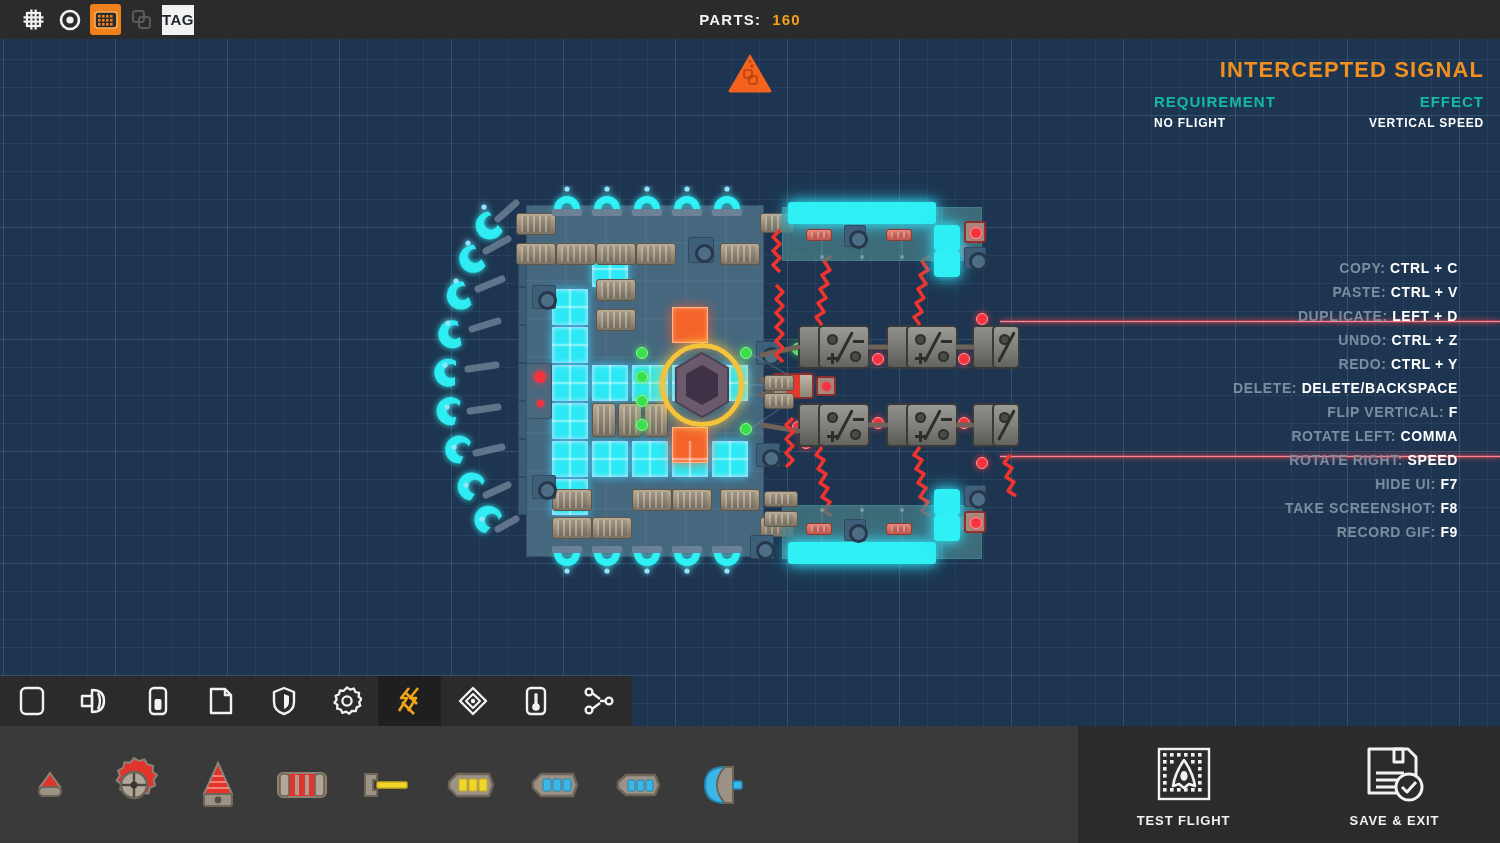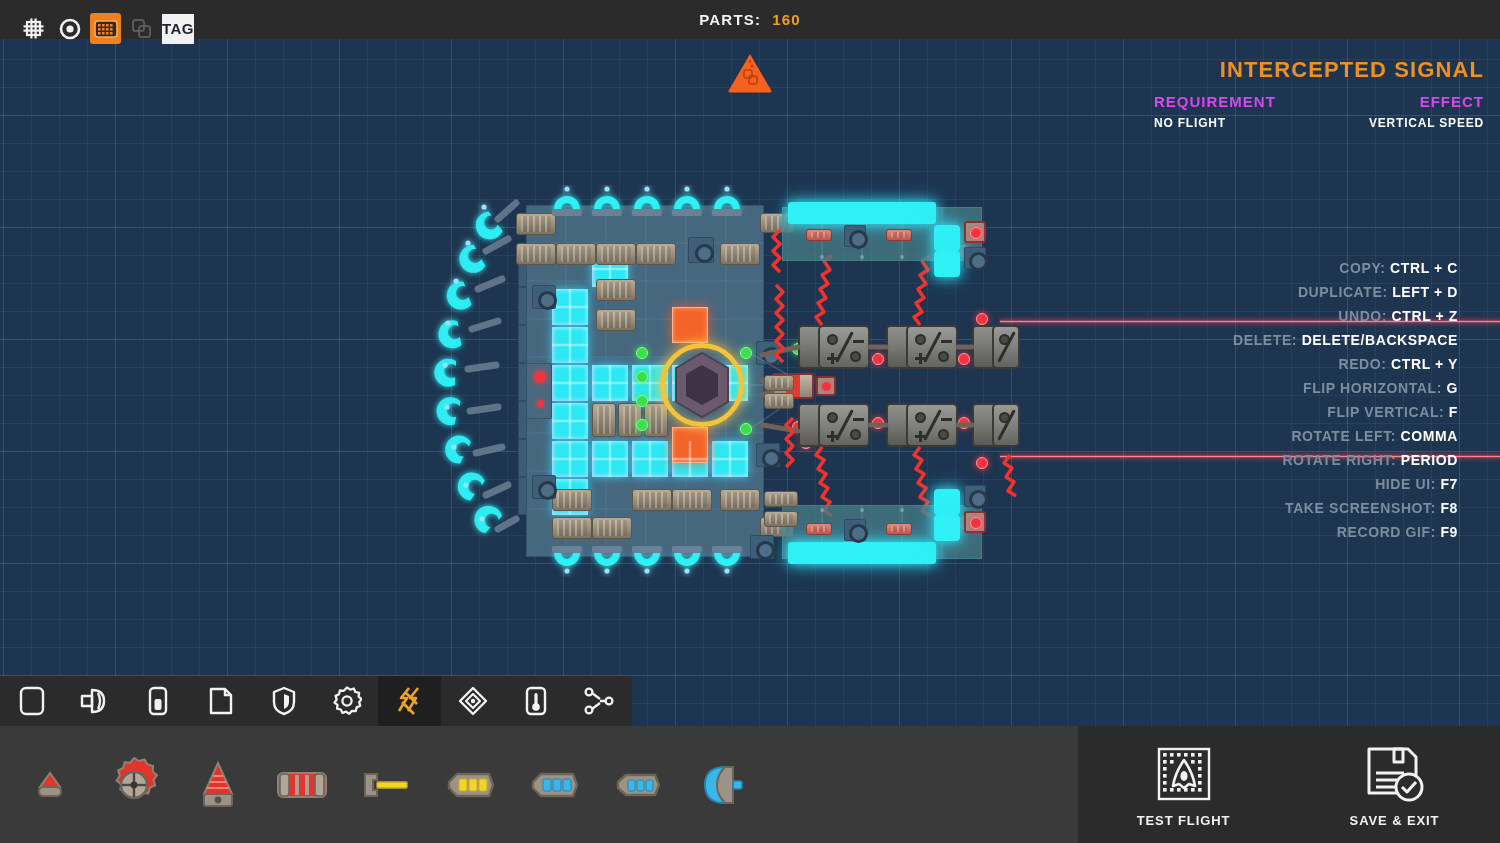--- a/index.html
+++ b/index.html
@@ -17,21 +17,21 @@
       linear-gradient(to bottom, rgba(118,160,196,0.17) 1px, transparent 1px),
       linear-gradient(to right, rgba(118,160,196,0.10) 1px, transparent 1px),
       linear-gradient(to bottom, rgba(118,160,196,0.10) 1px, transparent 1px);
     background-size: 112px 112px, 112px 112px, 28px 28px, 28px 28px;
     background-position: 3px 3px, 3px 3px, 3px 3px, 3px 3px;
   }
 
   
   #top-bar { position:absolute; left:0; top:0; width:1500px; height:39px;
     background:#2b2b2b; z-index:40; }
-  #top-left-tools { position:absolute; left:18px; top:12px; display:flex;
+  #top-left-tools { position:absolute; left:18px; top:3px; display:flex;
     align-items:center; gap:5px; height:33px; }
   .ttool { width:31px; height:31px; display:flex; align-items:center;
     justify-content:center; border-radius:3px; }
   .ttool svg { display:block; }
   .ttool.sel { background:#f0801b; }
   #tag-btn { width:32px; height:30px; background:#f2f2f2; color:#20262c;
     display:flex; align-items:center; justify-content:center;
     font:700 15px/1 "Liberation Sans", sans-serif; letter-spacing:0.5px; }
   #parts-counter { position:absolute; left:0; top:0; width:1500px; height:39px;
     display:flex; align-items:center; justify-content:center; gap:11px;
@@ -41,21 +41,21 @@
 
   
   #signal-panel { position:absolute; right:16px; top:58px; width:330px;
     text-align:right; z-index:30; }
   #signal-title { color:#f09020; font:700 22px/1.1 "Liberation Sans", sans-serif;
     letter-spacing:1.1px; text-align:right; }
   #signal-cols { display:flex; justify-content:space-between; margin-top:12px; }
   .sig-col { display:flex; flex-direction:column; gap:8px; }
   .sig-col.left { align-items:flex-start; }
   .sig-col.right { align-items:flex-end; }
-  .sig-head { color:#d946ef; font:700 15px/1 "Liberation Sans", sans-serif;
+  .sig-head { color:#14b8a6; font:700 15px/1 "Liberation Sans", sans-serif;
     letter-spacing:1px; }
   .sig-val { color:#ffffff; font:700 12px/1 "Liberation Sans", sans-serif;
     letter-spacing:0.8px; }
 
   
   #shortcuts { position:absolute; right:42px; top:255px; width:420px;
     text-align:right; z-index:30; display:flex; flex-direction:column; gap:10px;margin-top:6px; }
   .sc-row { font:700 14px/1 "Liberation Sans", sans-serif; letter-spacing:0.6px;
     white-space:nowrap; }
   .sc-key { color:#7b8da0; }
@@ -688,50 +688,50 @@
       </div>
     </div>
   </div>
 
   <div id="shortcuts">
     <div class="sc-row">
       <span class="sc-key">COPY:</span>
       <span class="sc-val">CTRL + C</span>
     </div>
     <div class="sc-row">
+      <span class="sc-key">PASTE:</span>
+      <span class="sc-val">CTRL + V</span>
+    </div>
+    <div class="sc-row">
       <span class="sc-key">DUPLICATE:</span>
       <span class="sc-val">LEFT + D</span>
     </div>
     <div class="sc-row">
       <span class="sc-key">UNDO:</span>
       <span class="sc-val">CTRL + Z</span>
     </div>
     <div class="sc-row">
+      <span class="sc-key">REDO:</span>
+      <span class="sc-val">CTRL + Y</span>
+    </div>
+    <div class="sc-row">
       <span class="sc-key">DELETE:</span>
       <span class="sc-val">DELETE/BACKSPACE</span>
     </div>
     <div class="sc-row">
-      <span class="sc-key">REDO:</span>
-      <span class="sc-val">CTRL + Y</span>
-    </div>
-    <div class="sc-row">
-      <span class="sc-key">FLIP HORIZONTAL:</span>
-      <span class="sc-val">G</span>
-    </div>
-    <div class="sc-row">
       <span class="sc-key">FLIP VERTICAL:</span>
       <span class="sc-val">F</span>
     </div>
     <div class="sc-row">
       <span class="sc-key">ROTATE LEFT:</span>
       <span class="sc-val">COMMA</span>
     </div>
     <div class="sc-row">
       <span class="sc-key">ROTATE RIGHT:</span>
-      <span class="sc-val">PERIOD</span>
+      <span class="sc-val">SPEED</span>
     </div>
     <div class="sc-row">
       <span class="sc-key">HIDE UI:</span>
       <span class="sc-val">F7</span>
     </div>
     <div class="sc-row">
       <span class="sc-key">TAKE SCREENSHOT:</span>
       <span class="sc-val">F8</span>
     </div>
     <div class="sc-row">

